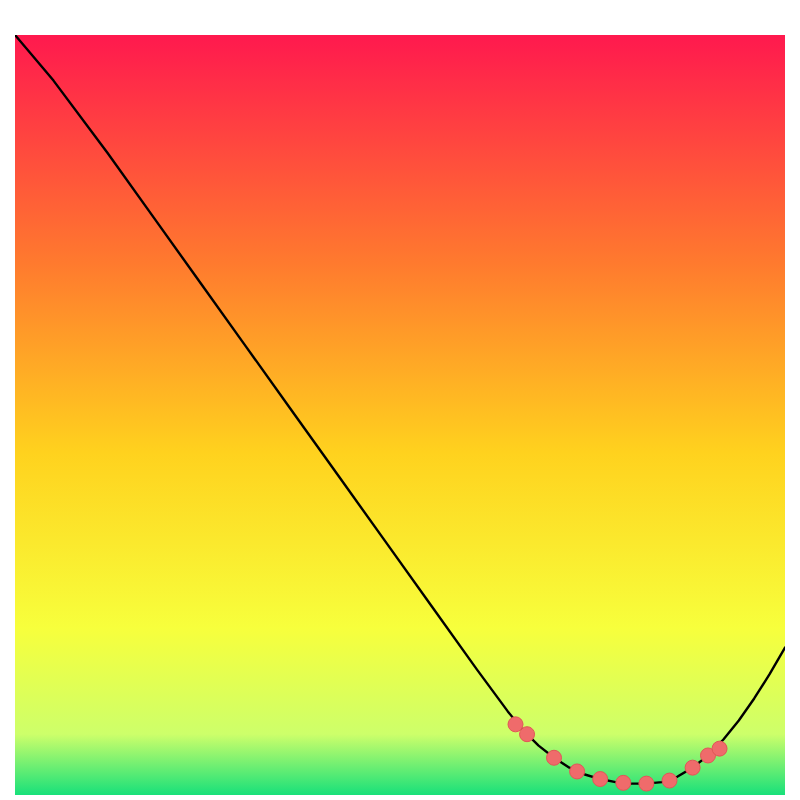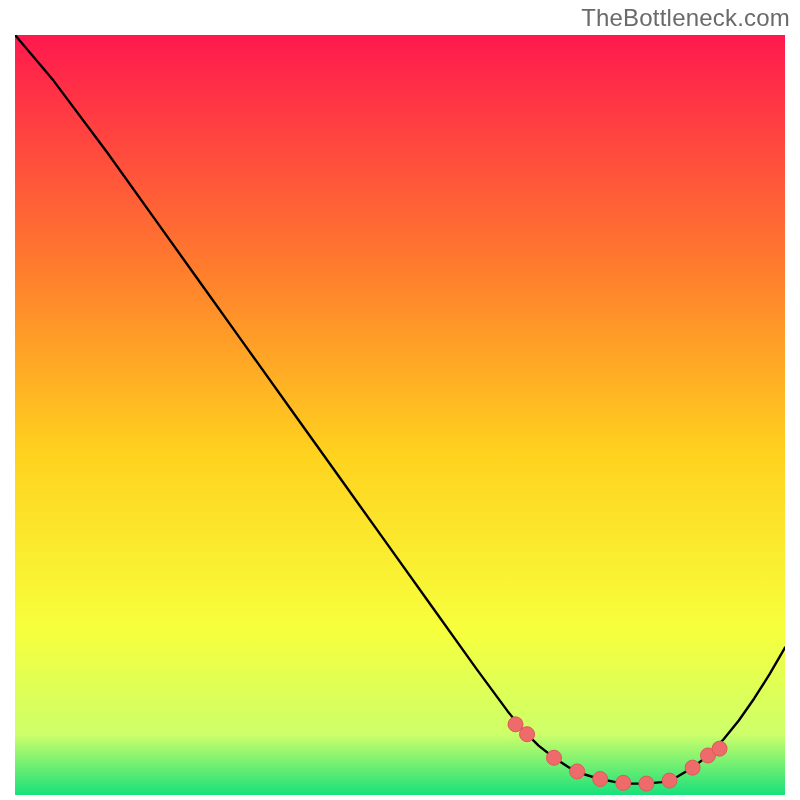--- a/index.html
+++ b/index.html
@@ -37,21 +37,20 @@
   .plot-area svg {
     display: block;
     width: 100%;
     height: 100%;
   }
 </style>
 </head>
 <body>
 
 <div class="wrapper">
-  <div class="attribution">TheBottleneck.com</div>
   <div class="plot-area">
     <svg id="svg-plot" viewBox="0 0 770 760" preserveAspectRatio="none">
       <defs>
         <linearGradient id="bg-grad" x1="0" y1="0" x2="0" y2="1">
           <stop id="g0" offset="0%" stop-color="#ff194e"></stop>
           <stop id="g1" offset="30%" stop-color="#ff7a2e"></stop>
           <stop id="g2" offset="55%" stop-color="#ffd21e"></stop>
           <stop id="g3" offset="78%" stop-color="#f7ff3c"></stop>
           <stop id="g4" offset="92%" stop-color="#cdff6a"></stop>
           <stop id="g5" offset="100%" stop-color="#18e07a"></stop>

